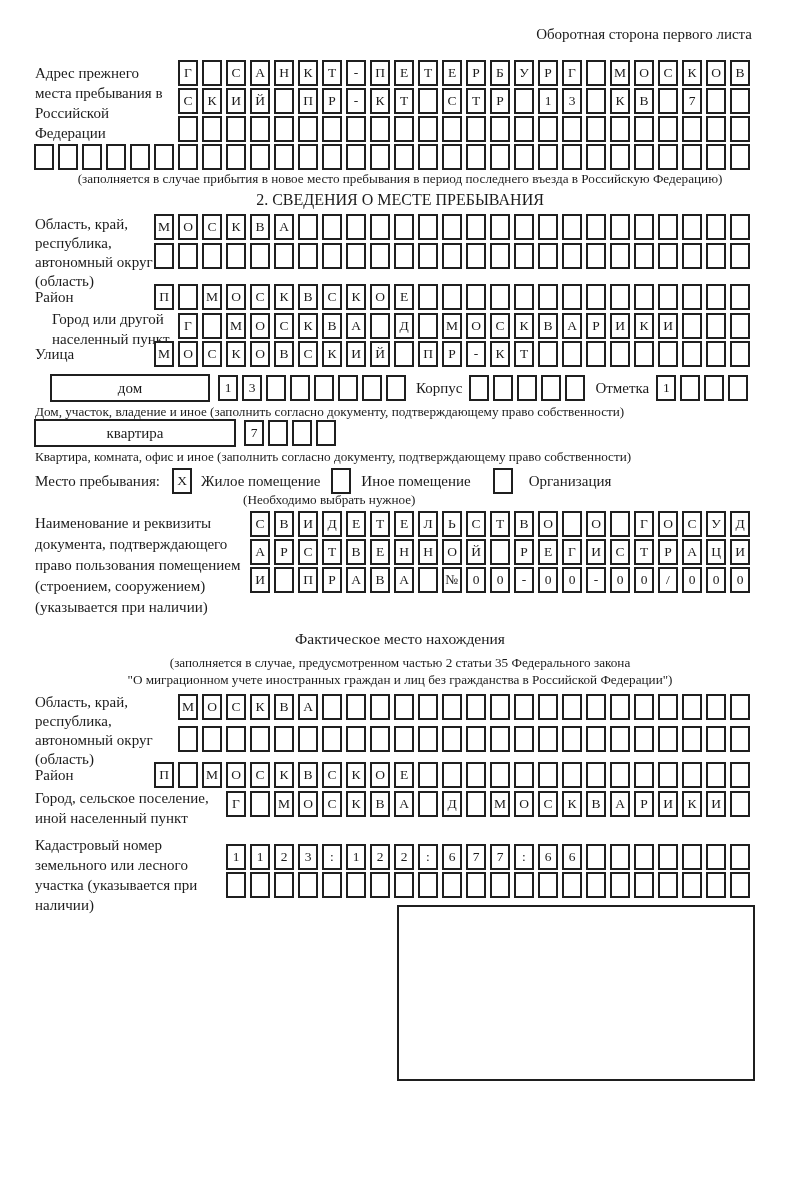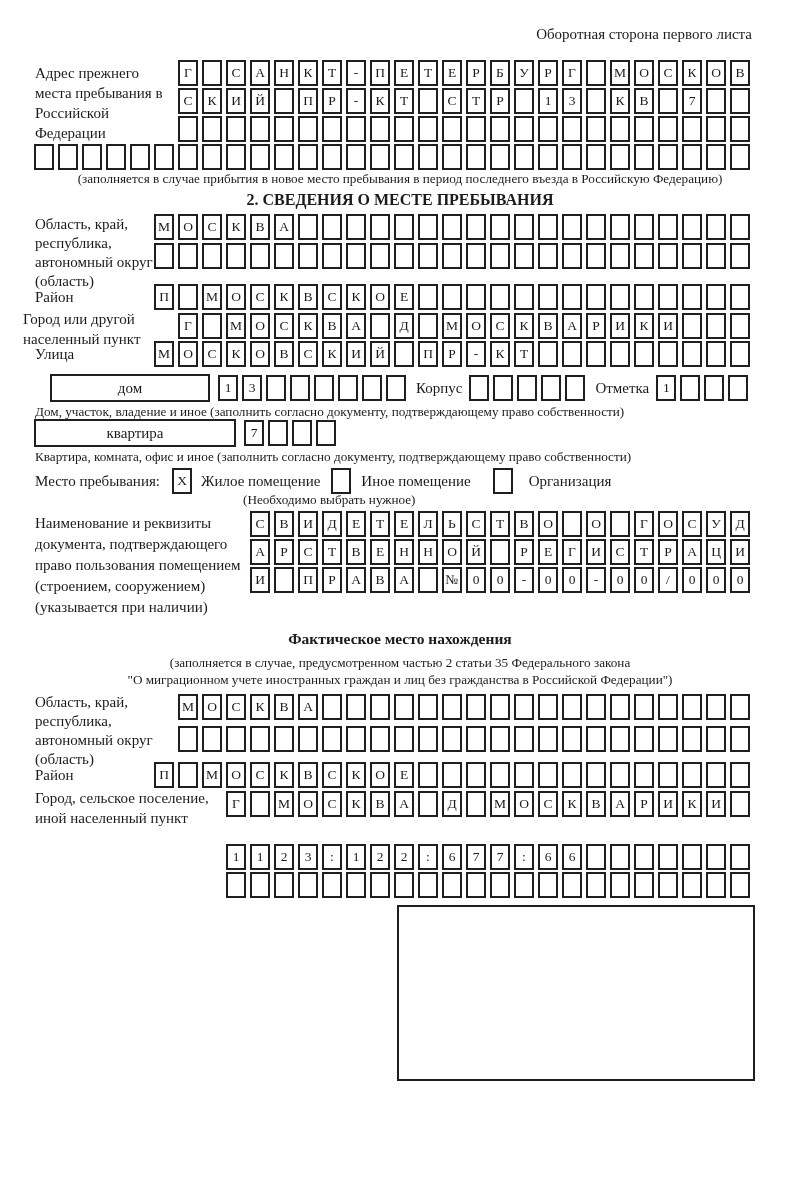--- a/index.html
+++ b/index.html
@@ -4,21 +4,21 @@
 <style>
   html,body{margin:0;padding:0;background:#fff;}
   .page{position:relative;width:800px;height:1180px;background:#ffffff;color:#1b1b1b;
         font-family:"Liberation Serif", serif;overflow:hidden;}
   .lbl{position:absolute;font-size:15px;line-height:20px;}
   .cr{position:absolute;display:flex;gap:4px;}
   .cell{flex:0 0 20px;width:20px;height:26px;border:2px solid #1f1f1f;box-sizing:border-box;
         display:flex;align-items:center;justify-content:center;font-size:13.5px;background:#fff;}
   .note{position:absolute;font-size:13.2px;line-height:17px;}
   .center{left:0;width:800px;text-align:center;}
-  .sect{position:absolute;font-weight:bold;font-size:16px;}
+  .sect{position:absolute;font-weight:normal;font-size:16px;}
   .wbox{border:2px solid #1f1f1f;box-sizing:border-box;height:28px;display:flex;
         align-items:center;justify-content:center;font-size:15px;background:#fff;}
   .frow{position:absolute;display:flex;align-items:center;}
   .itxt{font-size:15px;white-space:nowrap;}
   .stampbox{position:absolute;border:2px solid #1f1f1f;box-sizing:border-box;background:#fff;}
   .caption{position:absolute;font-size:13.4px;line-height:19px;text-align:center;}
   .hdr{position:absolute;font-size:15px;}
 </style>
 </head>
 <body>
@@ -220,21 +220,21 @@
       <span class="cell"></span>
       <span class="cell"></span>
       <span class="cell"></span>
       <span class="cell"></span>
       <span class="cell"></span>
       <span class="cell"></span>
       <span class="cell"></span>
       <span class="cell"></span>
     </div>
 
-  <div class="lbl" style="left:23px;top:309px;width:145px">Город или другой населенный пункт</div>
+  <div class="lbl" style="left:52px;top:309px;width:145px">Город или другой населенный пункт</div>
   <div class="cr" style="left:178px;top:313px">
       <span class="cell">Г</span>
       <span class="cell"></span>
       <span class="cell">М</span>
       <span class="cell">О</span>
       <span class="cell">С</span>
       <span class="cell">К</span>
       <span class="cell">В</span>
       <span class="cell">А</span>
       <span class="cell"></span>
@@ -513,20 +513,21 @@
       <span class="cell">К</span>
       <span class="cell">В</span>
       <span class="cell">А</span>
       <span class="cell">Р</span>
       <span class="cell">И</span>
       <span class="cell">К</span>
       <span class="cell">И</span>
       <span class="cell"></span>
     </div>
 
+  <div class="lbl" style="left:35px;top:835px;width:190px">Кадастровый номер земельного или лесного участка (указывается при наличии)</div>
   <div class="cr" style="left:226px;top:844px">
       <span class="cell">1</span>
       <span class="cell">1</span>
       <span class="cell">2</span>
       <span class="cell">3</span>
       <span class="cell">:</span>
       <span class="cell">1</span>
       <span class="cell">2</span>
       <span class="cell">2</span>
       <span class="cell">:</span>

